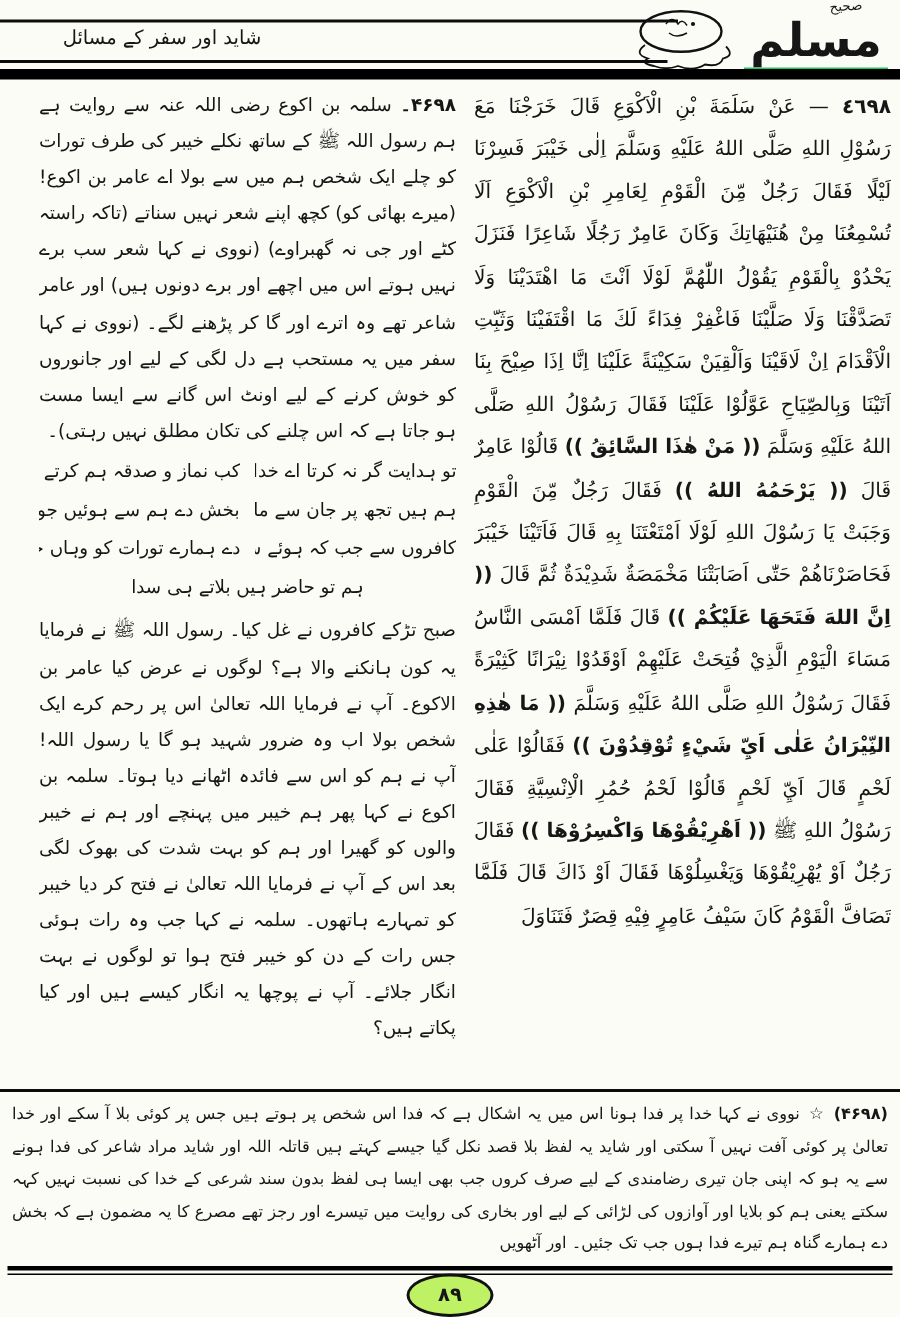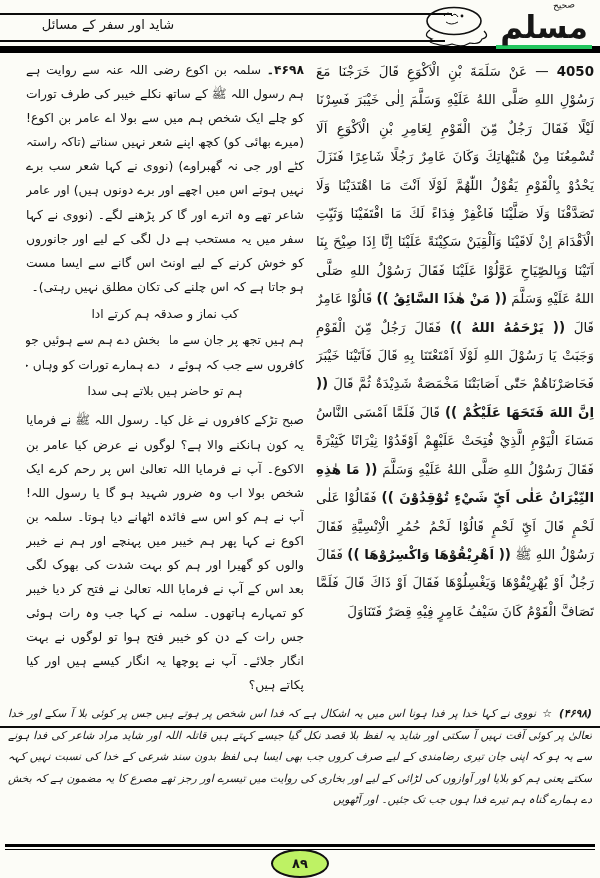--- a/index.html
+++ b/index.html
@@ -19,42 +19,42 @@
   .section-label{
     position:absolute;top:17px;left:28px;width:160px;
     font-size:13px;text-align:center;white-space:nowrap;
   }
   .rule-mid{position:absolute;top:40px;left:0;width:445px;height:1.5px;background:#0c0c0c;}
   .band{position:absolute;top:46px;left:0;right:0;height:7px;background:#000;}
   .title-block{position:absolute;top:0;right:6px;width:100px;text-align:center;}
   .title-small{display:block;font-size:9px;letter-spacing:1px;transform:rotate(-4deg);margin-right:-40px;}
   .title-main{
     display:inline-block;font-size:31px;font-weight:bold;line-height:1.1;
-    border-bottom:4px solid #22c55e;padding:0 4px 1px;letter-spacing:1px;
+    border-bottom:1px solid #22c55e;padding:0 4px 1px;letter-spacing:1px;
   }
   .medallion{position:absolute;top:4px;right:108px;width:82px;height:46px;}
   
   .columns{
     position:absolute;top:58px;right:6px;left:6px;height:662px;
     display:flex;gap:12px;overflow:hidden;
   }
   .col{flex:1 1 50%;text-align:justify;overflow:hidden;}
   .col-arabic{font-size:13.4px;line-height:2.12;letter-spacing:.2px;}
   .col-urdu{font-size:12.3px;line-height:1.96;margin-left:20px;}
   .num{font-weight:bold;}
   .q{font-weight:bold;}
   
   .couplets{margin:3px 0 4px;}
   .c-row{display:flex;gap:10px;justify-content:space-between;}
   .hemi{flex:1 1 50%;text-align:center;white-space:nowrap;overflow:hidden;font-size:12.2px;line-height:2.1;}
   
   .fn-divider{position:absolute;top:726px;left:0;right:0;height:2px;background:#0c0c0c;}
   .footnote{
-    position:absolute;top:703px;left:8px;right:8px;height:106px;
-    font-size:10.8px;line-height:1.98;text-align:justify;overflow:hidden;font-style:italic;
+    position:absolute;top:732px;left:8px;right:8px;height:106px;
+    font-size:10.8px;line-height:1.98;text-align:justify;overflow:hidden;
   }
   .fn-marker{font-weight:bold;}
   .fn-star{font-size:11px;padding:0 2px;}
   
   .bottom-rule{
     position:absolute;top:844px;left:5px;right:5px;height:2px;
     border-top:3px solid #000;border-bottom:1px solid #000;
   }
   .page-oval{
     position:absolute;top:849px;left:50%;transform:translateX(-50%);
@@ -85,30 +85,31 @@
 
     <div class="title-block">
       <span class="title-small">صحیح</span>
       <span class="title-main">مسلم</span>
     </div>
   </div>
 
   <div class="columns">
 
     <div class="col col-arabic">
-      <span class="num">4050</span>
+      <span class="num">٤٦٩٨</span>
       <span>— عَنْ سَلَمَةَ بْنِ الْاَكْوَعِ قَالَ خَرَجْنَا مَعَ رَسُوْلِ اللهِ صَلَّى اللهُ عَلَيْهِ وَسَلَّمَ اِلٰى خَيْبَرَ فَسِرْنَا لَيْلًا فَقَالَ رَجُلٌ مِّنَ الْقَوْمِ لِعَامِرِ بْنِ الْاَكْوَعِ اَلَا تُسْمِعُنَا مِنْ هُنَيْهَاتِكَ وَكَانَ عَامِرٌ رَجُلًا شَاعِرًا فَنَزَلَ يَحْدُوْ بِالْقَوْمِ يَقُوْلُ اللّٰهُمَّ لَوْلَا اَنْتَ مَا اهْتَدَيْنَا وَلَا تَصَدَّقْنَا وَلَا صَلَّيْنَا فَاغْفِرْ فِدَاءً لَكَ مَا اقْتَفَيْنَا وَثَبِّتِ الْاَقْدَامَ اِنْ لَاقَيْنَا وَاَلْقِيَنْ سَكِيْنَةً عَلَيْنَا اِنَّا اِذَا صِيْحَ بِنَا اَتَيْنَا وَبِالصِّيَاحِ عَوَّلُوْا عَلَيْنَا فَقَالَ رَسُوْلُ اللهِ صَلَّى اللهُ عَلَيْهِ وَسَلَّمَ </span><span class="q">(( مَنْ هٰذَا السَّائِقُ ))</span><span> قَالُوْا عَامِرٌ قَالَ </span><span class="q">(( يَرْحَمُهُ اللهُ ))</span><span> فَقَالَ رَجُلٌ مِّنَ الْقَوْمِ وَجَبَتْ يَا رَسُوْلَ اللهِ لَوْلَا اَمْتَعْتَنَا بِهِ قَالَ فَاَتَيْنَا خَيْبَرَ فَحَاصَرْنَاهُمْ حَتّٰى اَصَابَتْنَا مَخْمَصَةٌ شَدِيْدَةٌ ثُمَّ قَالَ </span><span class="q">(( اِنَّ اللهَ فَتَحَهَا عَلَيْكُمْ ))</span><span> قَالَ فَلَمَّا اَمْسَى النَّاسُ مَسَاءَ الْيَوْمِ الَّذِيْ فُتِحَتْ عَلَيْهِمْ اَوْقَدُوْا نِيْرَانًا كَثِيْرَةً فَقَالَ رَسُوْلُ اللهِ صَلَّى اللهُ عَلَيْهِ وَسَلَّمَ </span><span class="q">(( مَا هٰذِهِ النِّيْرَانُ عَلٰى اَيِّ شَيْءٍ تُوْقِدُوْنَ ))</span><span> فَقَالُوْا عَلٰى لَحْمٍ قَالَ اَيِّ لَحْمٍ قَالُوْا لَحْمُ حُمُرِ الْاِنْسِيَّةِ فَقَالَ رَسُوْلُ اللهِ ﷺ </span><span class="q">(( اَهْرِيْقُوْهَا وَاكْسِرُوْهَا ))</span><span> فَقَالَ رَجُلٌ اَوْ يُهْرِيْقُوْهَا وَيَغْسِلُوْهَا فَقَالَ اَوْ ذَاكَ قَالَ فَلَمَّا تَصَافَّ الْقَوْمُ كَانَ سَيْفُ عَامِرٍ فِيْهِ قِصَرٌ فَتَنَاوَلَ</span>
     </div>
 
     <div class="col col-urdu">
       <span class="num">۴۶۹۸۔</span>
       <span> سلمہ بن اکوع رضی اللہ عنہ سے روایت ہے ہم رسول اللہ ﷺ کے ساتھ نکلے خیبر کی طرف تورات کو چلے ایک شخص ہم میں سے بولا اے عامر بن اکوع! (میرے بھائی کو) کچھ اپنے شعر نہیں سناتے (تاکہ راستہ کٹے اور جی نہ گھبراوے) (نووی نے کہا شعر سب برے نہیں ہوتے اس میں اچھے اور برے دونوں ہیں) اور عامر شاعر تھے وہ اترے اور گا کر پڑھنے لگے۔ (نووی نے کہا سفر میں یہ مستحب ہے دل لگی کے لیے اور جانوروں کو خوش کرنے کے لیے اونٹ اس گانے سے ایسا مست ہو جاتا ہے کہ اس چلنے کی تکان مطلق نہیں رہتی)۔</span>
 
       <div class="couplets">
         <div class="c-row">
+          <span class="hemi">تو ہدایت گر نہ کرتا اے خدا</span>
           <span class="hemi">کب نماز و صدقہ ہم کرتے ادا</span>
         </div>
         <div class="c-row">
           <span class="hemi">ہم ہیں تجھ پر جان سے مالک فدا</span>
           <span class="hemi">بخش دے ہم سے ہوئیں جو کچھ خطا</span>
         </div>
         <div class="c-row">
           <span class="hemi">کافروں سے جب کہ ہوئے سامنا</span>
           <span class="hemi">دے ہمارے تورات کو وہاں جما</span>
         </div>

